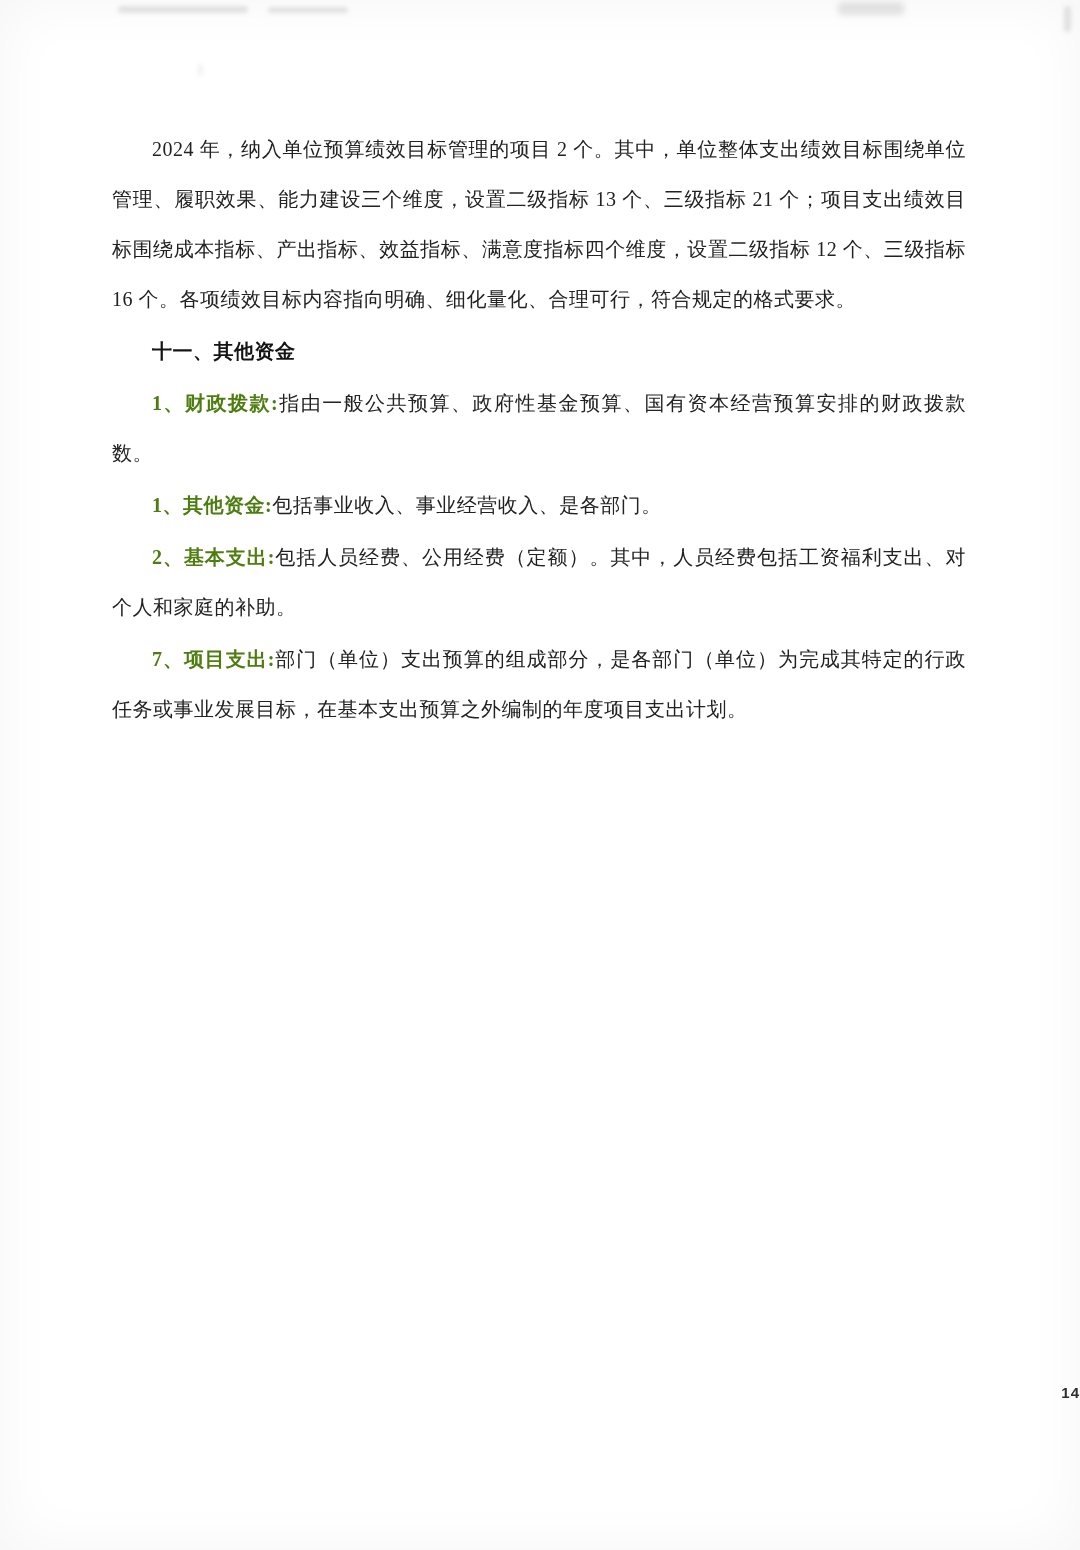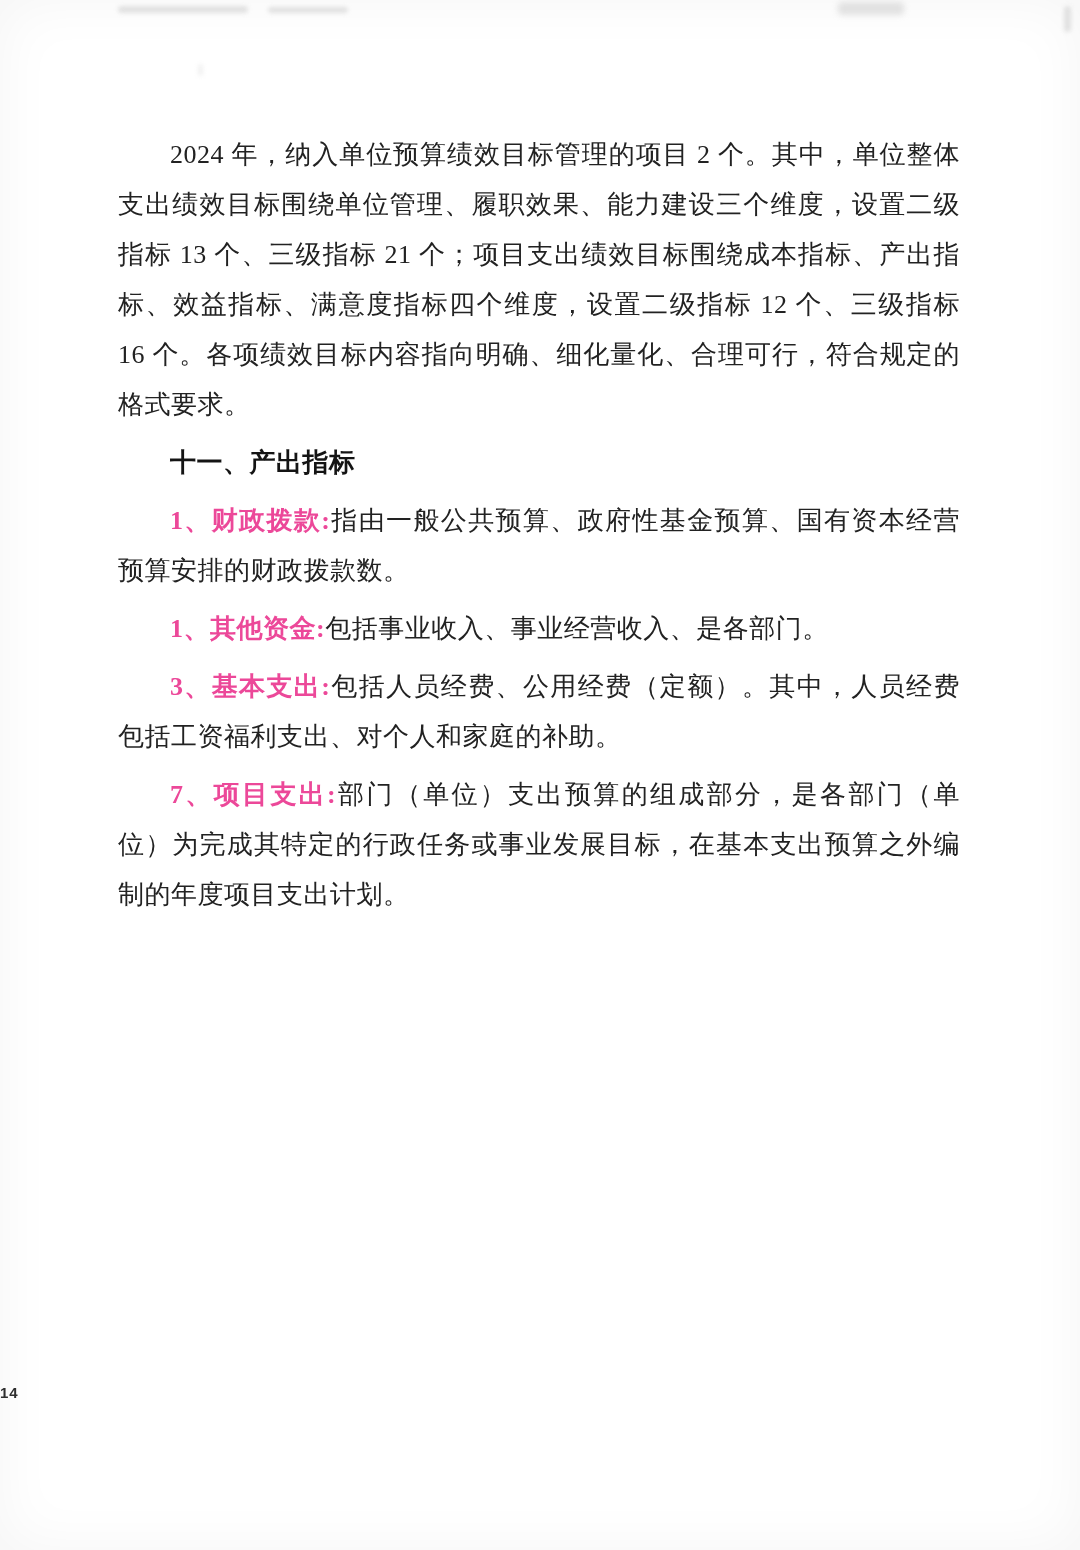--- a/index.html
+++ b/index.html
@@ -30,38 +30,38 @@
   .artifact.a5 { left: 198px; top: 64px; width: 5px;   height: 12px; opacity: 0.35; }
 
   .text-block {
     position: absolute;
     left: 110px;
     top: 122px;
     width: 858px;
   }
 
   .para {
-    margin: 8px;
-    font-size: 26px;
+    margin: 2px;
+    font-size: 20px;
     line-height: 50px;
     letter-spacing: 0.5px;
     text-align: justify;
     text-indent: 2em;
     color: #222222;
   }
 
-  .para .lead { font-weight: 700; color: #ec4899; }
+  .para .lead { font-weight: 700; color: #4d7c0f; }
   .para.heading { font-weight: 700; color: #141414; }
 
   .page-footer {
     position: absolute;
     top: 1384px;
     left: 0;
     width: 100%;
-    text-align: left;
+    text-align: right;
     font-family: "Liberation Sans", "DejaVu Sans", sans-serif;
     font-size: 15px;
     font-weight: 700;
     color: #2e2e2e;
     letter-spacing: 1px;
   }
 </style>
 </head>
 <body>
 
@@ -70,29 +70,29 @@
   <div class="artifact a1"></div>
   <div class="artifact a2"></div>
   <div class="artifact a3"></div>
   <div class="artifact a4"></div>
   <div class="artifact a5"></div>
 
   <main class="text-block">
 
     <p class="para"><span>2024 年，纳入单位预算绩效目标管理的项目 2 个。其中，单位整体支出绩效目标围绕单位管理、履职效果、能力建设三个维度，设置二级指标 13 个、三级指标 21 个；项目支出绩效目标围绕成本指标、产出指标、效益指标、满意度指标四个维度，设置二级指标 12 个、三级指标 16 个。各项绩效目标内容指向明确、细化量化、合理可行，符合规定的格式要求。</span></p>
 
-    <p class="para heading"><span>十一、产出指标</span></p>
+    <p class="para heading"><span>十一、其他资金</span></p>
 
     <p class="para"><b class="lead">1、财政拨款:</b><span>指由一般公共预算、政府性基金预算、国有资本经营预算安排的财政拨款数。</span></p>
 
 
 
     <p class="para"><b class="lead">1、其他资金:</b><span>包括事业收入、事业经营收入、是各部门。</span></p>
 
-    <p class="para"><b class="lead">3、基本支出:</b><span>包括人员经费、公用经费（定额）。其中，人员经费包括工资福利支出、对个人和家庭的补助。</span></p>
+    <p class="para"><b class="lead">2、基本支出:</b><span>包括人员经费、公用经费（定额）。其中，人员经费包括工资福利支出、对个人和家庭的补助。</span></p>
 
     <p class="para"><b class="lead">7、项目支出:</b><span>部门（单位）支出预算的组成部分，是各部门（单位）为完成其特定的行政任务或事业发展目标，在基本支出预算之外编制的年度项目支出计划。</span></p>
 
 
 
   </main>
 
   <footer class="page-footer">14</footer>
 
 </div>

